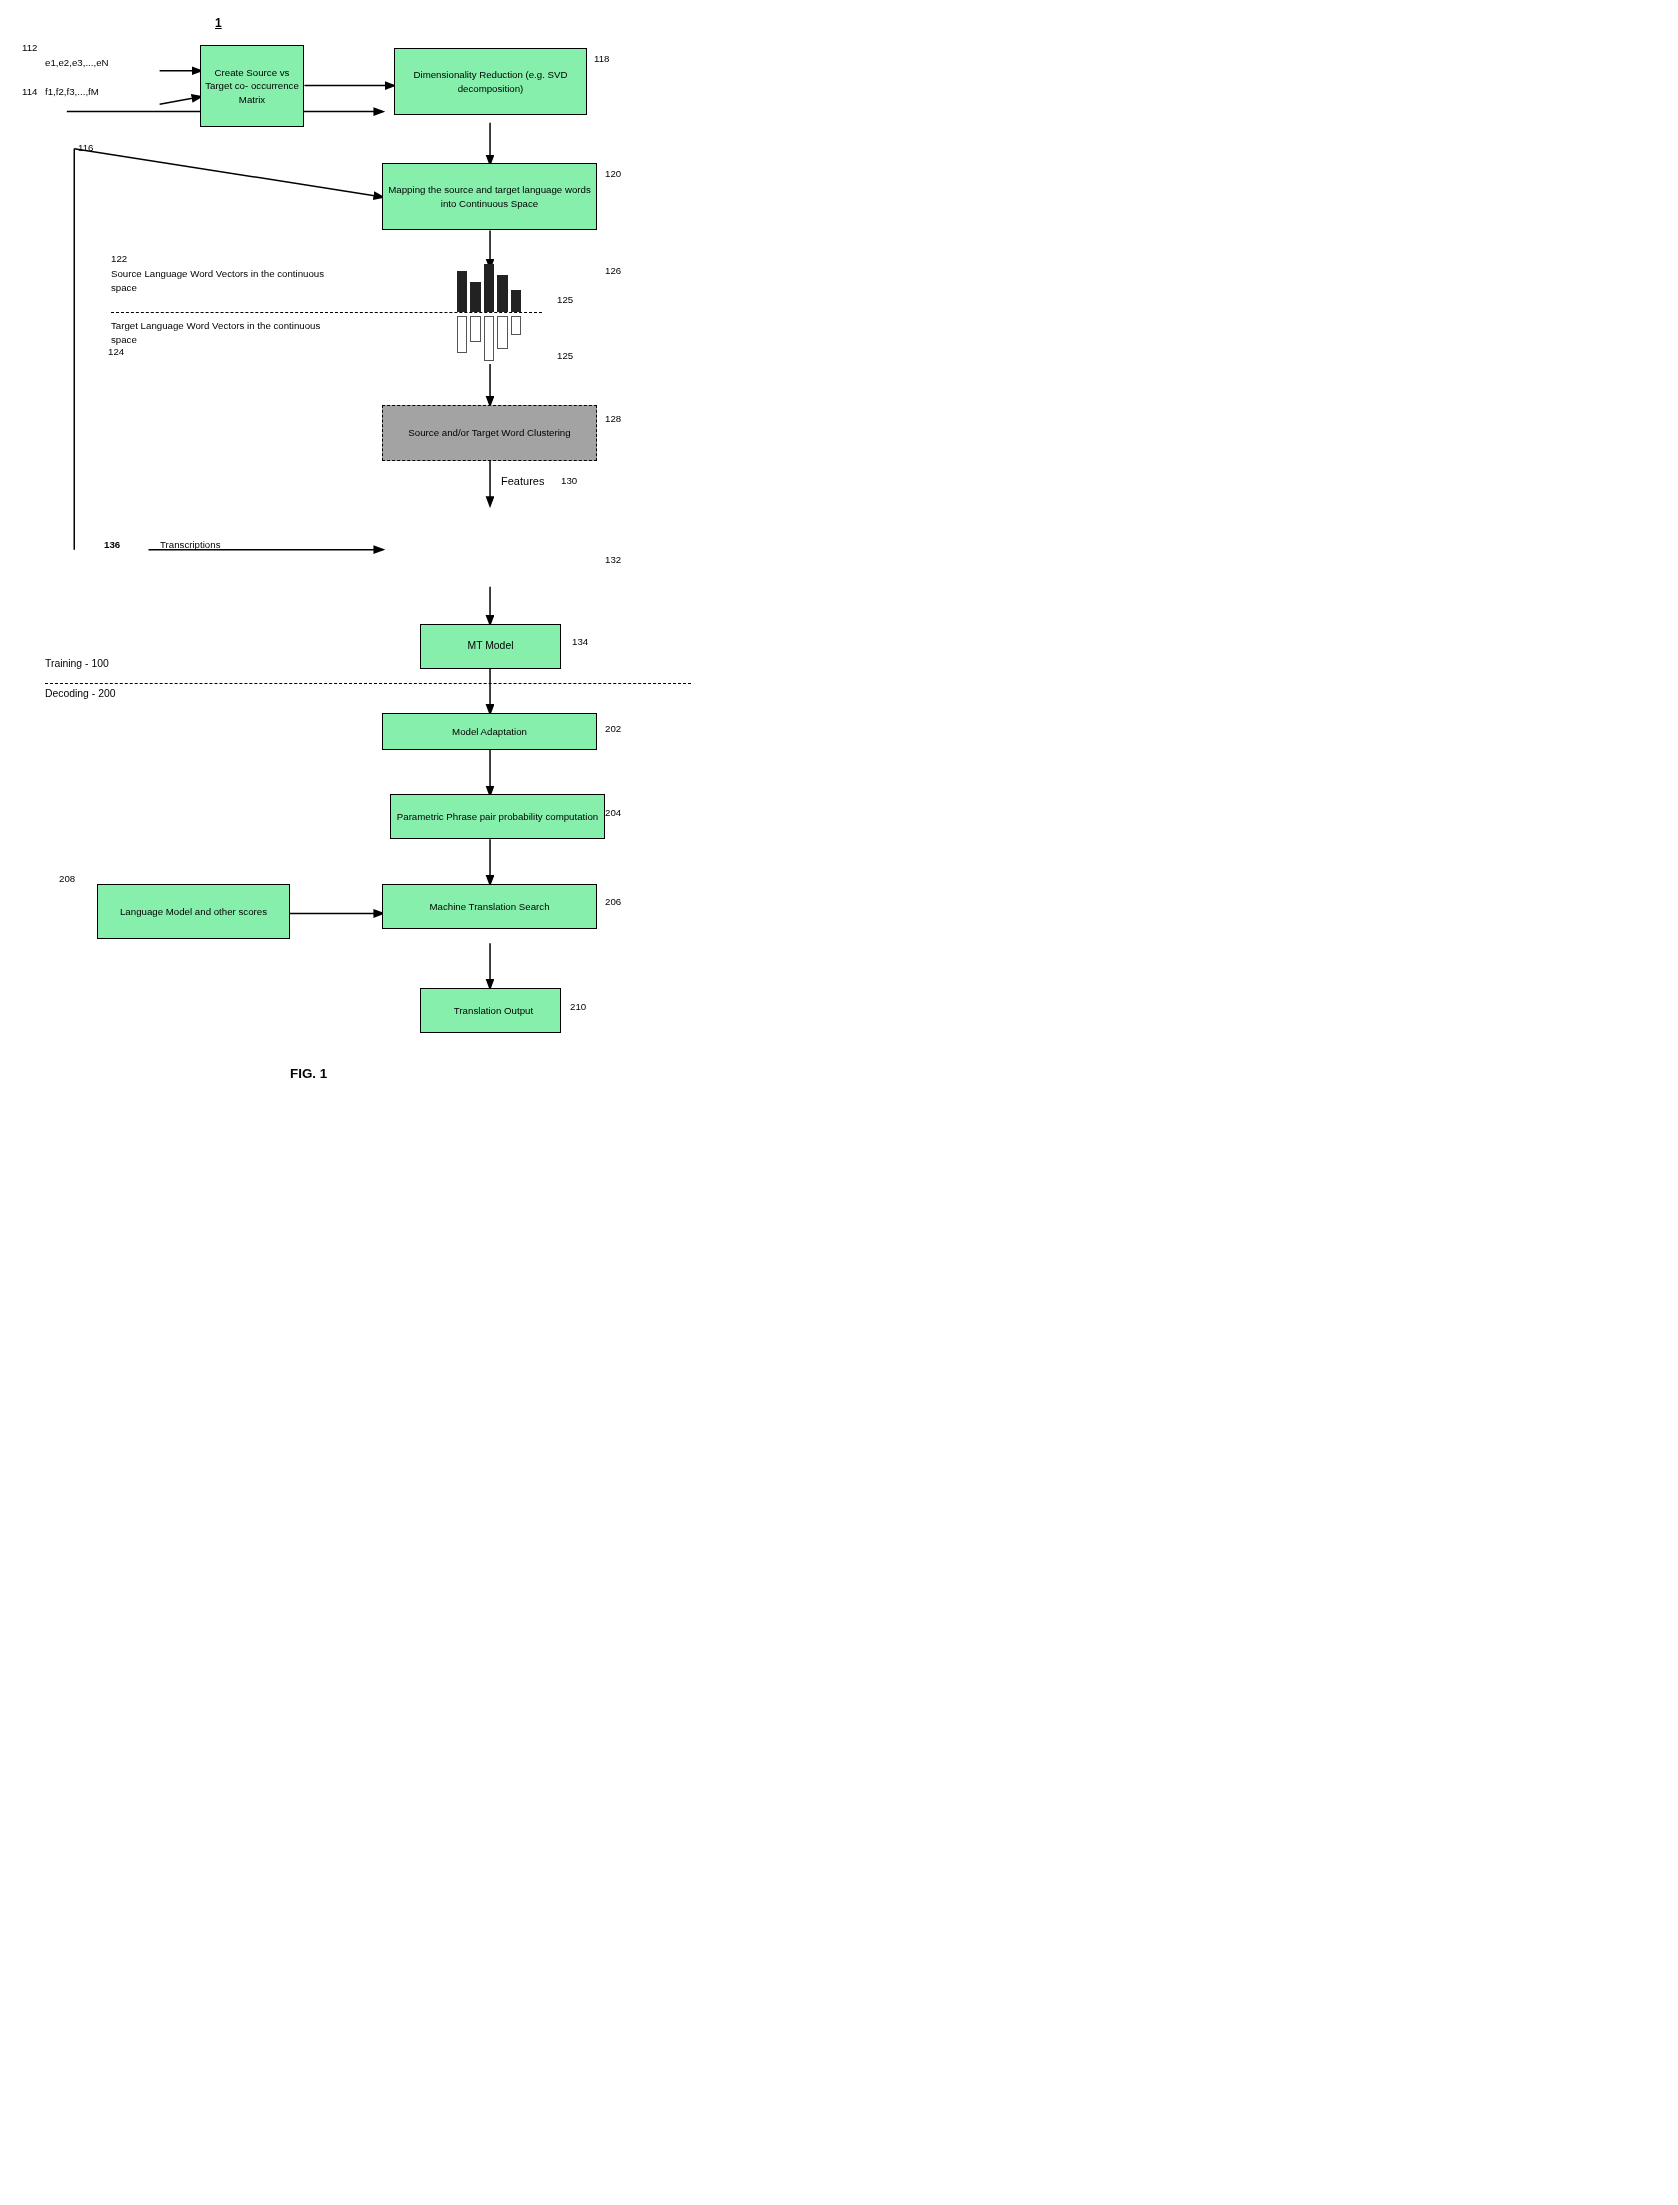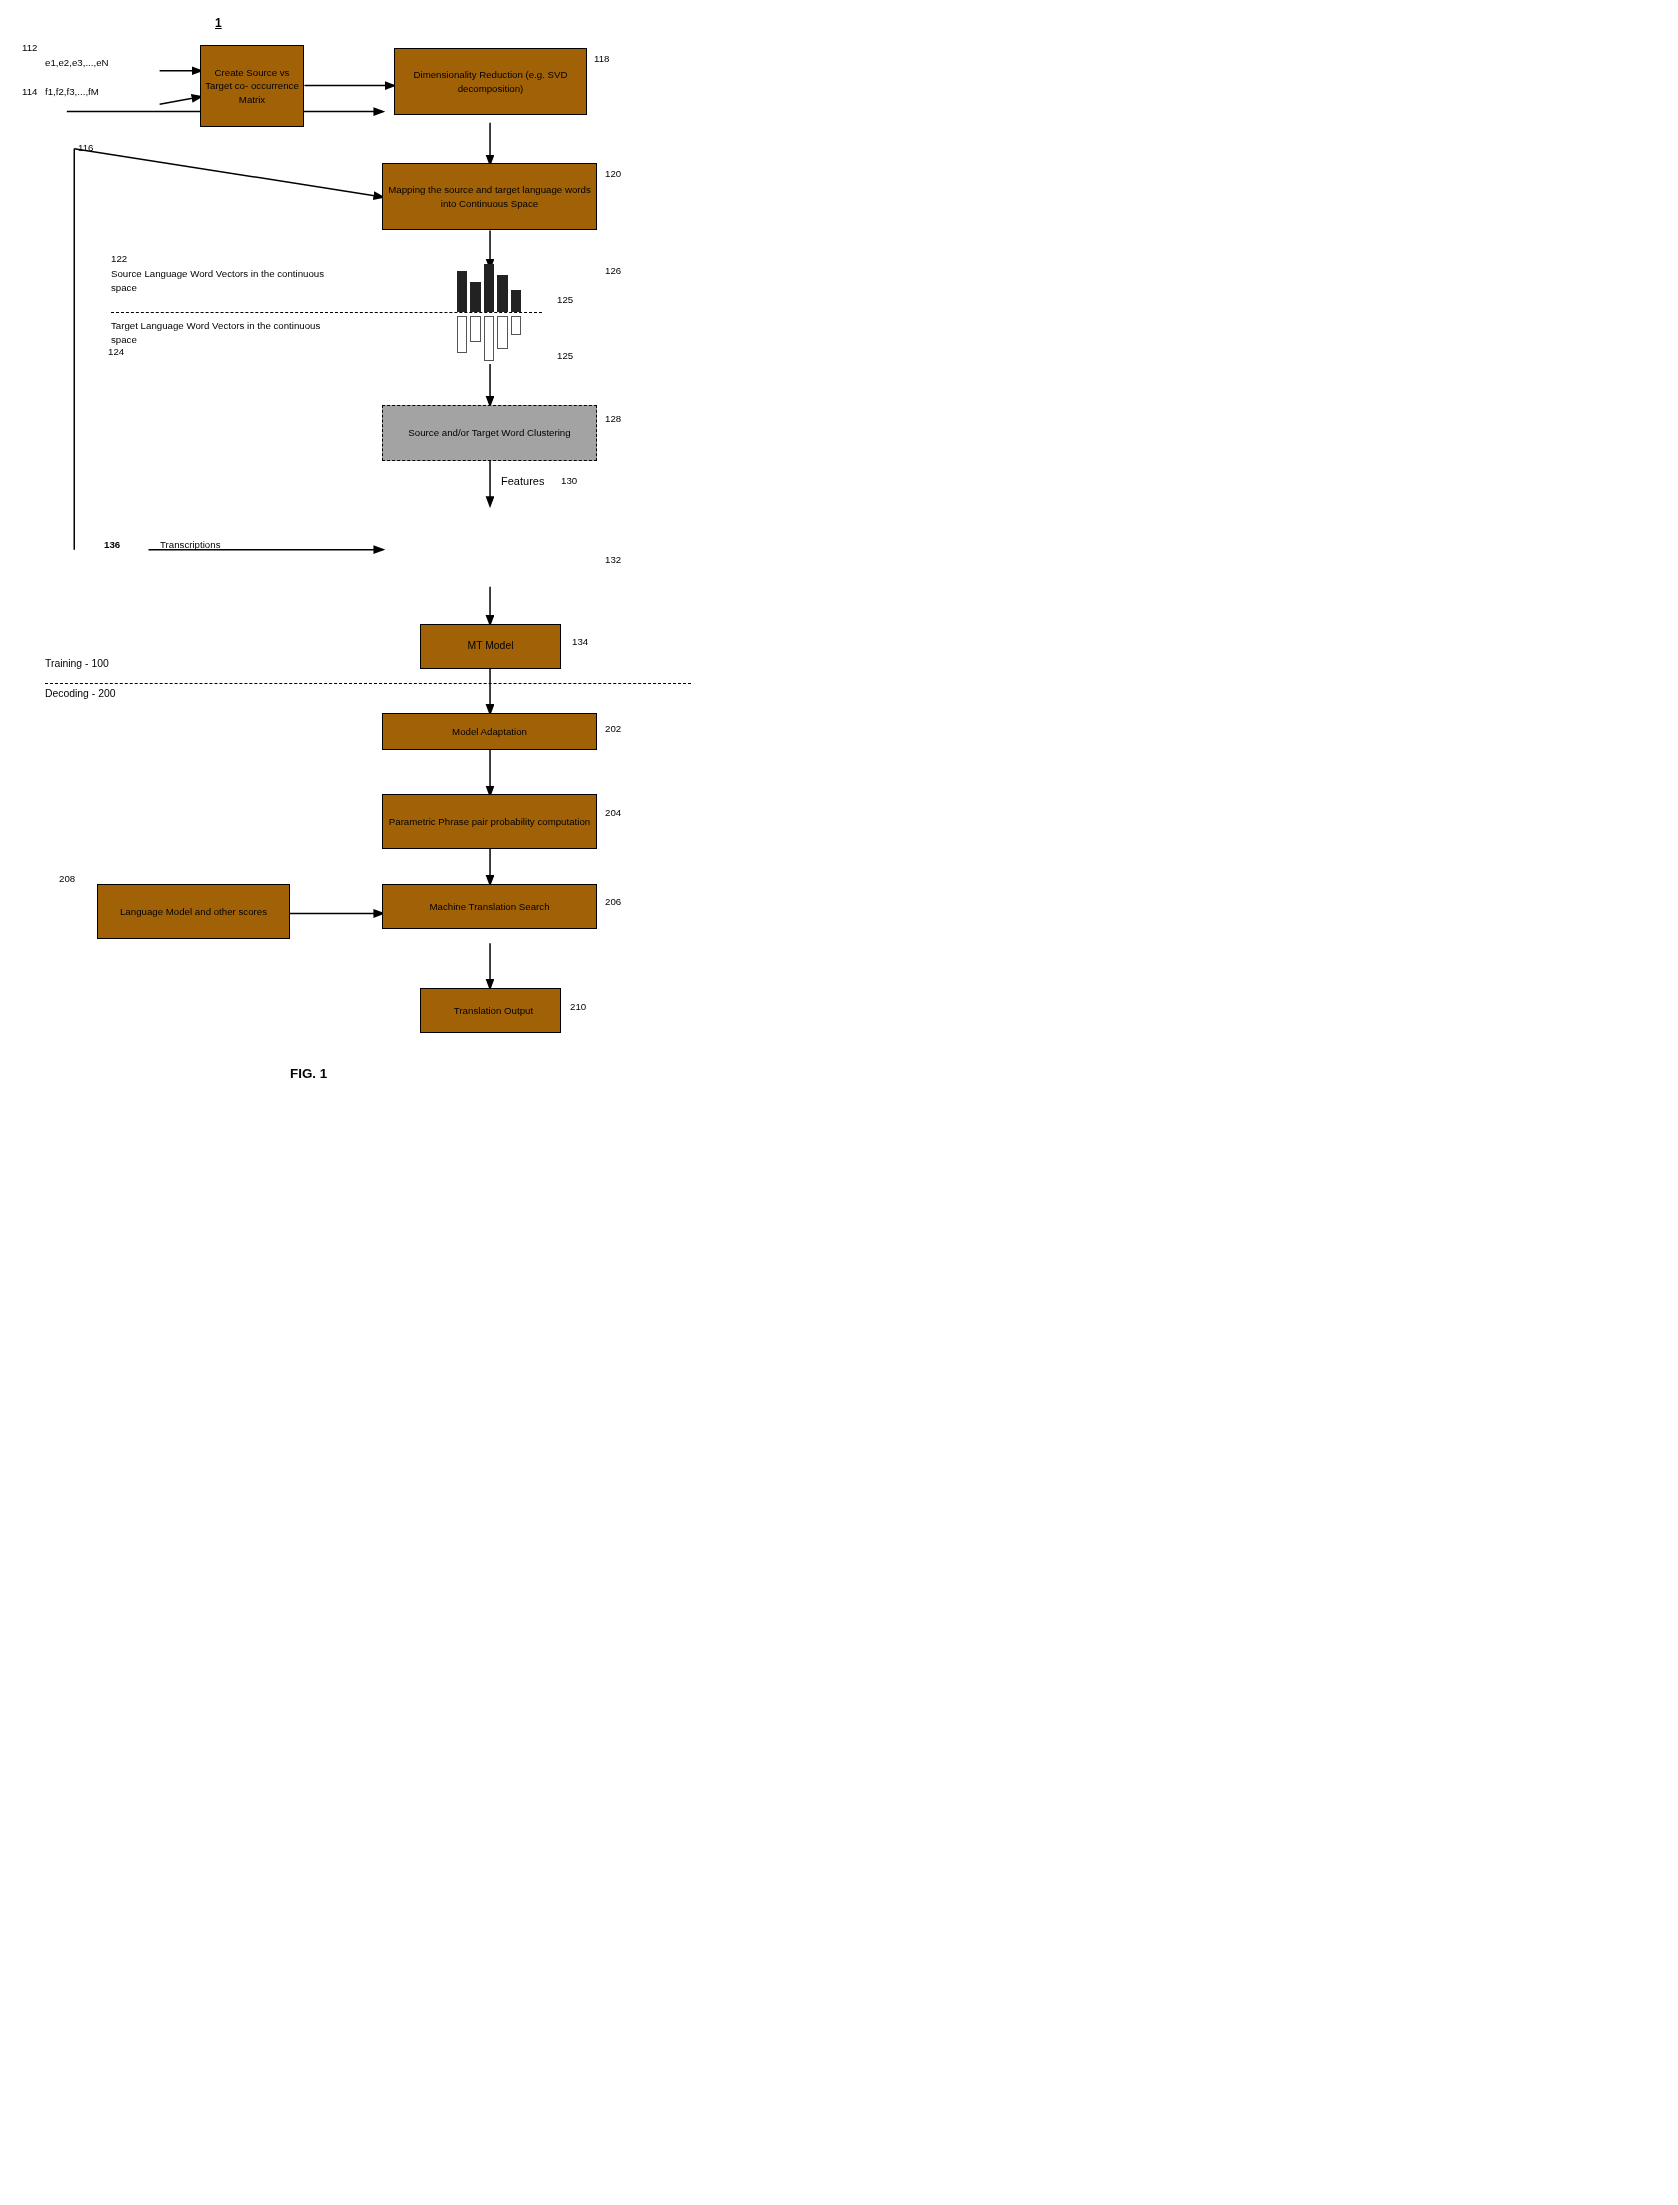--- a/index.html
+++ b/index.html
@@ -13,21 +13,21 @@
     }
     .diagram-container {
       position: relative;
       width: 839px;
       height: 1103px;
       background: #fff;
     }
     .box {
       position: absolute;
       border: 1.5px solid #000;
-      background: #a16207;
+      background: #86efac;
       display: flex;
       align-items: center;
       justify-content: center;
       text-align: center;
       font-size: 10.4px;
       line-height: 1.4;
     }
     .dashed-box {
       position: absolute;
       border: 1.5px dashed #000;
@@ -213,21 +213,21 @@
   <div class="label" style="left:45px;top:657px;font-size:10.4px;">Training - 100</div>
 
   <div class="label" style="left:45px;top:687px;font-size:10.4px;">Decoding - 200</div>
 
   <div class="box" style="left:382px;top:713px;width:215px;height:37px;font-size:9.7px;">
     <span>Model Adaptation</span>
   </div>
 
   <div class="label" style="left:605px;top:722px;">202</div>
 
-  <div class="box" style="left:382px;top:794px;width:215px;height:55px;font-size:9.7px;">
+  <div class="box" style="left:390px;top:794px;width:215px;height:45px;font-size:9.7px;">
     <span>Parametric Phrase pair
 probability computation</span>
   </div>
 
   <div class="label" style="left:605px;top:806px;">204</div>
 
   <div class="box" style="left:97px;top:884px;width:193px;height:55px;font-size:9.7px;">
     <span>Language Model and
 other scores</span>
   </div>

